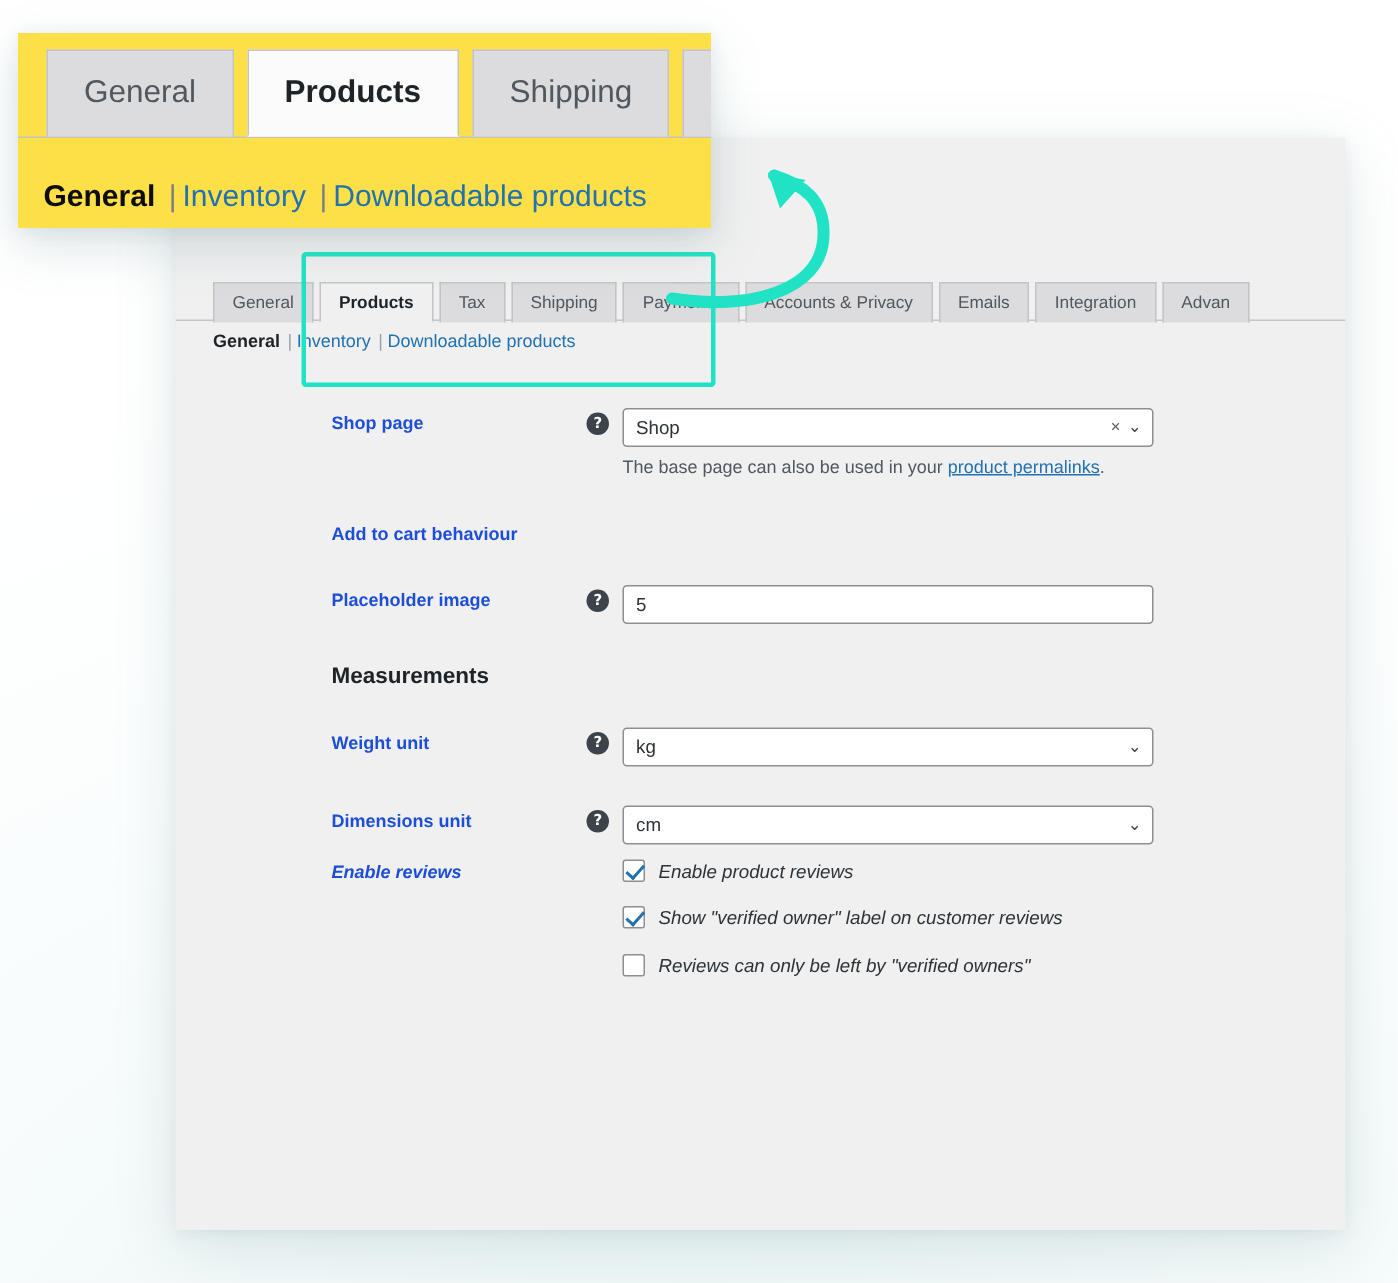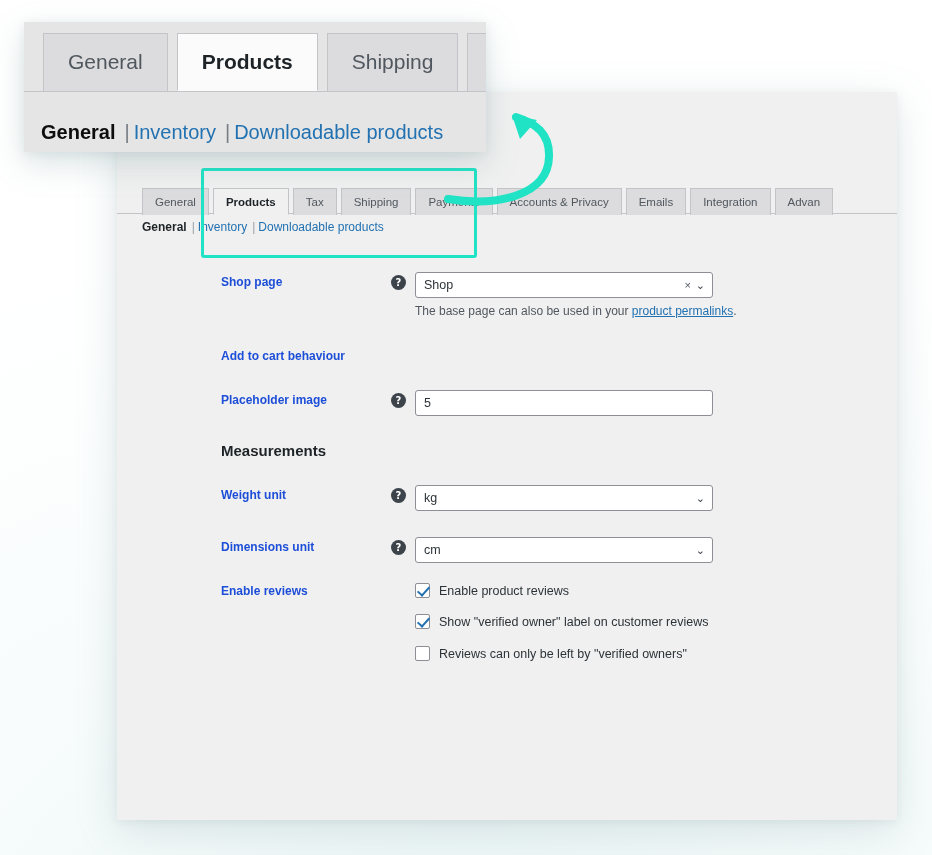--- a/index.html
+++ b/index.html
@@ -106,21 +106,21 @@
     background: #3c434a;
     color: #ffffff;
     font-size: 10px;
     font-weight: bold;
     line-height: 15px;
     text-align: center;
     font-family: "DejaVu Sans", sans-serif;
   }
 
   .ctl {
-    width: 298px;
+    width: 354px;
     height: 26px;
     background: #fff;
     border: 1px solid #8c8f94;
     border-radius: 3px;
     font-size: 12.5px;
     color: #2c3338;
     padding: 0 8px;
     line-height: 24px;
     position: relative;
     white-space: nowrap;
@@ -170,23 +170,23 @@
     width: 5px; height: 10px;
     border: solid #2271b1;
     border-width: 0 2px 2px 0;
     transform: rotate(42deg);
   }
   .cblabel { font-size: 12.5px; color: #2c3338; }
 
   
   #callout {
     position: absolute;
-    left: 24px; top: 22px;
+    left: 12px; top: 22px;
     width: 462px; height: 130px;
-    background: #e5e5e5;
+    background: #fde047;
     box-shadow: 0 12px 30px rgba(120,150,155,0.25), 0 2px 10px rgba(120,150,155,0.14);
     overflow: hidden;
   }
   .co-tabstrip {
     position: absolute;
     left: 0; top: 10px;
     width: 100%;
     height: 60px;
     border-bottom: 1px solid #c3c4c7;
     white-space: nowrap;
@@ -305,21 +305,21 @@
         <div class="row-field">
           <span class="help-icon">?</span>
           <div class="ctl">
             <span>cm</span>
             <span class="chev">⌄</span>
           </div>
         </div>
       </div>
 
 
-      <div class="row" style="margin-top:18px;">
+      <div class="row" style="margin-top:8px;font-style:italic;">
         <div class="row-label">Enable reviews</div>
         <div class="row-field">
           <div class="cbline" style="margin-bottom:15px;align-items:flex-end;">
             <span class="cbox on"></span>
             <span class="cblabel">Enable product reviews</span>
           </div>
           <div class="cbline" style="margin-bottom:15px;">
             <span class="cbox on"></span>
             <span class="cblabel">Show "verified owner" label on customer reviews</span>
           </div>

